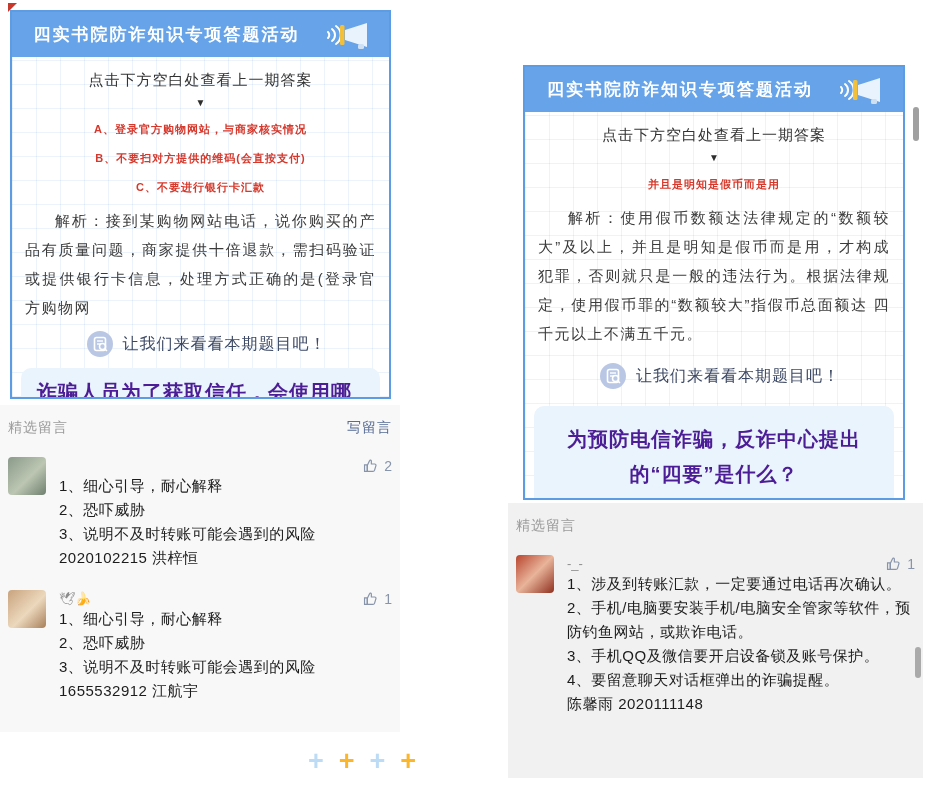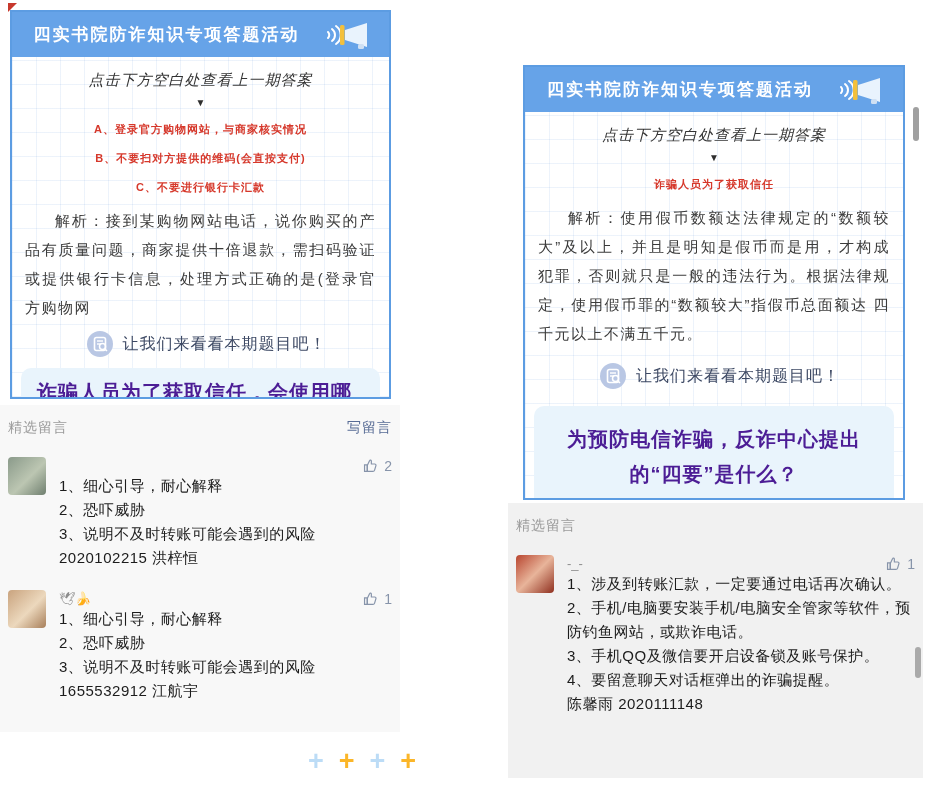--- a/index.html
+++ b/index.html
@@ -17,21 +17,21 @@
   #right-card { left:523px; top:65px; width:382px; height:435px; }
 
   .banner { height:45px; background:#66a3e8; display:flex; align-items:center;
     justify-content:center; gap:24px; }
   .banner-title { color:#ffffff; font-weight:bold; font-size:17px; letter-spacing:2px; }
 
   .corner-flag { position:absolute; left:8px; top:3px; width:0; height:0;
     border-top:9px solid #c7382c; border-right:9px solid transparent; z-index:5; }
 
   .hint { text-align:center; margin-top:12px; font-size:15px; color:#333333;
-    letter-spacing:1px; line-height:22px;font-style:italic; }
+    letter-spacing:1px; line-height:22px; }
   .arrow { text-align:center; font-size:10px; color:#2e2e2e; margin-top:5px; line-height:14px; }
 
   .answer { text-align:center; color:#d6382b; font-weight:bold; font-size:11px;
     line-height:29px; letter-spacing:1px; }
   .answers { margin-top:5px; }
 
   .analysis { margin:4px 13px 0 13px; font-size:15px; color:#3b3b3b; line-height:29px;
     text-align:justify; letter-spacing:1.5px; text-indent:2em; }
 
   .lets-row { display:flex; align-items:center; justify-content:center; gap:10px;
@@ -174,21 +174,21 @@
       <path d="M8 9 a7.5 7.5 0 0 1 0 12" stroke="#ffffff" fill="none" stroke-width="2" stroke-linecap="round"></path>
       <path d="M4 12 a4.2 4.2 0 0 1 0 6" stroke="#ffffff" fill="none" stroke-width="2" stroke-linecap="round"></path>
       <rect x="16" y="5" width="4.5" height="20" rx="1.5" fill="#f3c03c"></rect>
       <polygon points="21,10 43,3 43,27 21,20" fill="#e9f3fd"></polygon>
       <rect x="34" y="24" width="6" height="5" rx="1.5" fill="#cfe0f3"></rect>
     </svg>
   </div>
   <div class="hint">点击下方空白处查看上一期答案</div>
   <div class="arrow">▼</div>
   <div class="answers">
-    <div class="answer">诈骗人员为了获取信任</div>
+    <div class="answer">并且是明知是假币而是用</div>
   </div>
   <div class="analysis">解析：使用假币数额达法律规定的“数额较大”及以上，并且是明知是假币而是用，才构成犯罪，否则就只是一般的违法行为。根据法律规定，使用假币罪的“数额较大”指假币总面额达 四千元以上不满五千元。</div>
   <div class="lets-row" style="margin-top:12px;">
     <svg width="26" height="26" viewBox="0 0 26 26">
       <circle cx="13" cy="13" r="13" fill="#b9c7e4"></circle>
       <rect x="7.5" y="6.5" width="11" height="13" rx="2" fill="none" stroke="#ffffff" stroke-width="1.6"></rect>
       <line x1="10" y1="10" x2="16" y2="10" stroke="#ffffff" stroke-width="1.4"></line>
       <line x1="10" y1="13" x2="14" y2="13" stroke="#ffffff" stroke-width="1.4"></line>
       <circle cx="15.5" cy="15.5" r="3" fill="none" stroke="#ffffff" stroke-width="1.5"></circle>
       <line x1="17.7" y1="17.7" x2="20" y2="20" stroke="#ffffff" stroke-width="1.5"></line>

